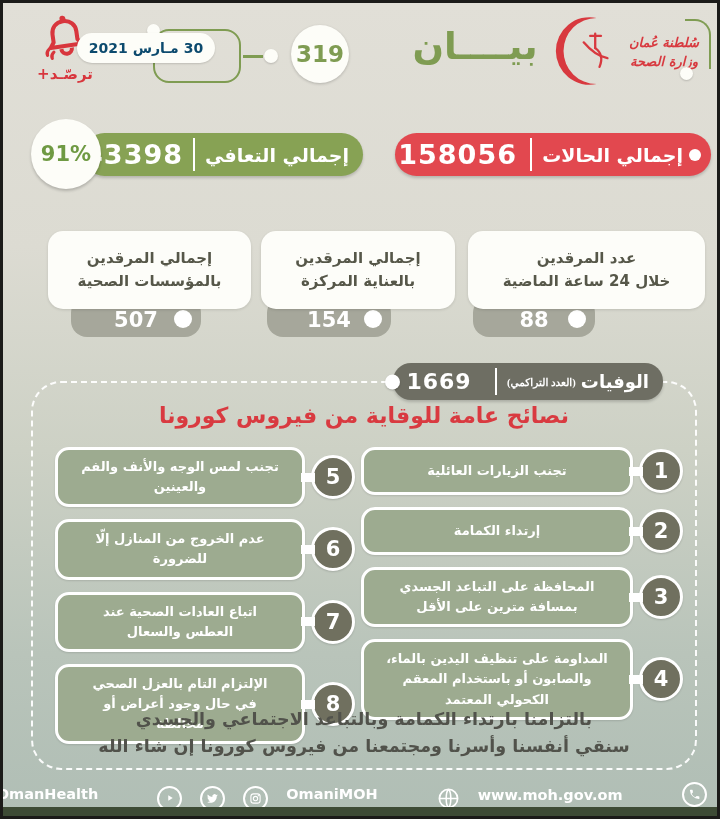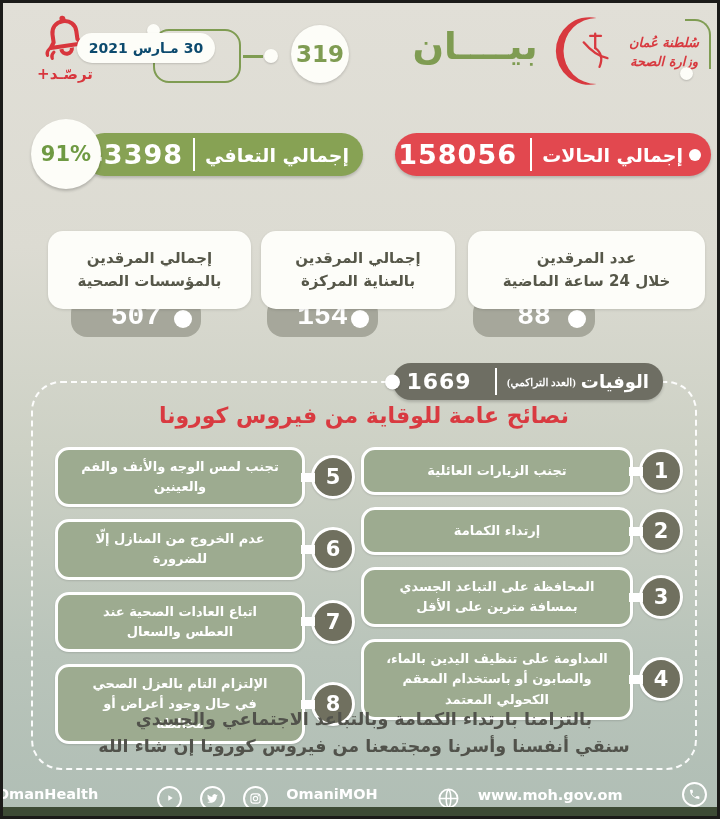--- a/index.html
+++ b/index.html
@@ -41,23 +41,23 @@
   .recovered-circle{position:absolute;left:28px;top:116px;width:70px;height:70px;background:#fdfdf8;border-radius:50%;
     display:flex;align-items:center;justify-content:center;color:#6f9a43;font-weight:bold;font-size:21px;
     box-shadow:0 2px 3px rgba(0,0,0,.2);z-index:2;}
 
   
   .card{position:absolute;top:228px;height:78px;background:#fdfdf9;border-radius:15px;display:flex;flex-direction:column;
     align-items:center;justify-content:center;color:#565749;font-weight:bold;font-size:15px;line-height:1.55;z-index:2;
     box-shadow:0 1px 3px rgba(0,0,0,.12);text-align:center;direction:rtl;}
   .c1{left:465px;width:237px;} .c2{left:258px;width:194px;} .c3{left:45px;width:203px;}
   .num-pill{position:absolute;top:294px;height:40px;background:#a6a79b;border-radius:16px;z-index:1;color:#fff;
-    font-weight:bold;font-size:28px;display:flex;align-items:flex-end;justify-content:center;padding-bottom:5px;font-family:Liberation Mono, monospace;}
+    font-weight:bold;font-size:21px;display:flex;align-items:flex-end;justify-content:center;padding-bottom:5px;}
   .num-pill .nd{width:18px;height:18px;background:#fff;border-radius:50%;position:absolute;right:9px;bottom:9px;}
-  .np1{left:470px;width:122px;} .np2{left:264px;width:111px;} .np3{left:68px;width:130px;}
+  .np1{left:470px;width:122px;} .np2{left:264px;width:124px;} .np3{left:68px;width:130px;}
 
   
   .deaths{left:390px;top:360px;width:270px;height:37px;background:#6e6e63;border-radius:18px;z-index:3;padding-right:14px;}
   .deaths .lbl{font-size:18px;}
   .deaths .sub{font-size:10.5px;margin-right:5px;white-space:nowrap;font-family:Liberation Serif, serif;}
   .deaths .num{font-size:22px;}
   .deaths .outer-dot{position:absolute;left:-8px;top:50%;transform:translateY(-50%);width:15px;height:15px;background:#fff;border-radius:50%;box-shadow:0 1px 2px rgba(0,0,0,.2);}
 
   
   .tips-panel{position:absolute;left:28px;top:378px;width:666px;height:389px;border:2px dashed rgba(255,255,255,.95);border-radius:30px;}

